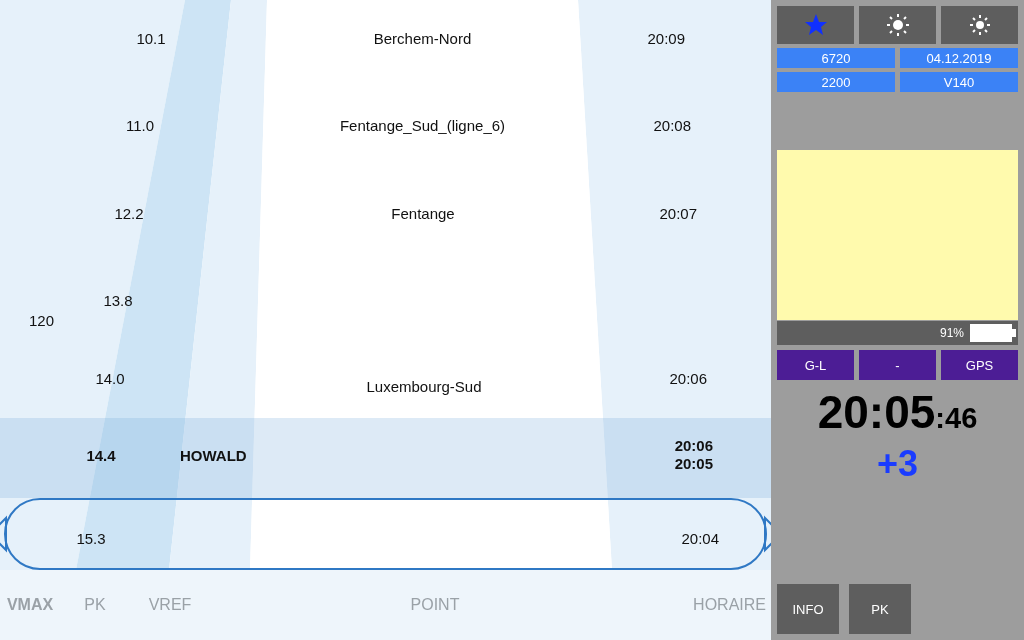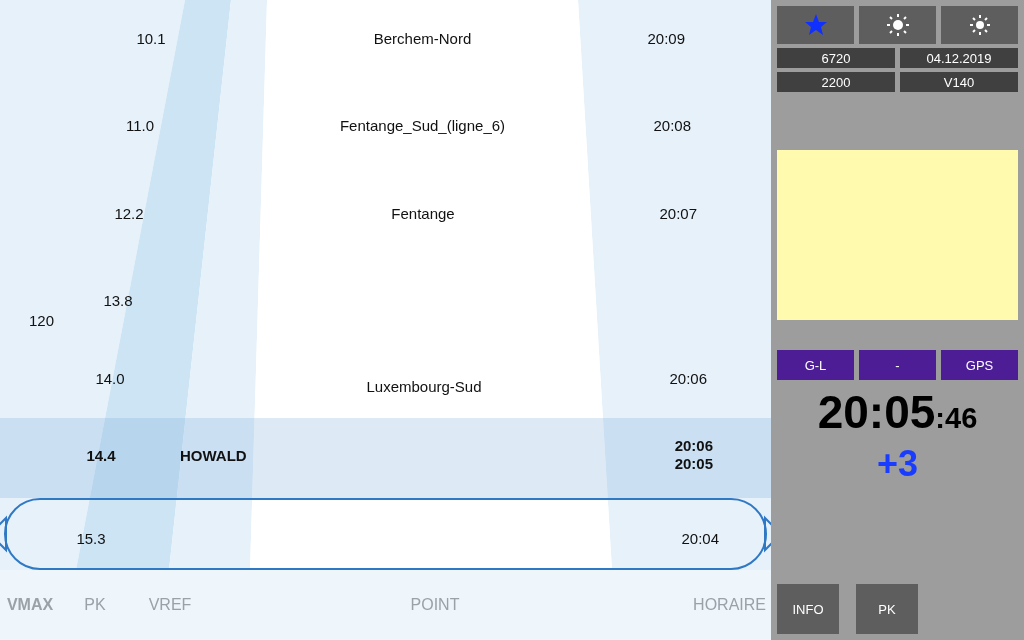--- a/index.html
+++ b/index.html
@@ -114,21 +114,21 @@
   justify-content: center;
 }
 .side-row {
   display: flex;
   gap: 5px;
   padding: 4px 6px 0 6px;
 }
 .side-cell {
   flex: 1;
   height: 20px;
-  background: #404040;
+  background: #3b82f6;
   color: #fff;
   font-size: 13px;
   display: flex;
   align-items: center;
   justify-content: center;
 }
 .yellow-area {
   position: absolute;
   left: 6px;
   right: 6px;
@@ -211,21 +211,21 @@
   font-size: 42px;
   font-weight: bold;
   color: #000;
   text-align: center;
 }
 .bottom-btns {
   position: absolute;
   left: 6px;
   bottom: 6px;
   display: flex;
-  gap: 17px;
+  gap: 10px;
 }
 .bottom-btns .b {
   width: 62px;
   height: 50px;
   background: #5e5e5e;
   color: #fff;
   font-size: 13px;
   display: flex;
   align-items: center;
   justify-content: center;
@@ -357,20 +357,24 @@
     <div class="side-cell">6720</div>
     <div class="side-cell">04.12.2019</div>
   </div>
   <div class="side-row">
     <div class="side-cell">2200</div>
     <div class="side-cell">V140</div>
   </div>
 
   <div class="yellow-area"></div>
 
+  <div class="battery-row">
+    <span>91%</span>
+    <div class="batt"></div>
+  </div>
 
   <div class="status-row">
     <div class="cell">G-L</div>
     <div class="cell">-</div>
     <div class="cell">GPS</div>
   </div>
 
   <div class="time-block">
     <div class="big-time">
       <span>20:05</span><span class="sec">:46</span>

